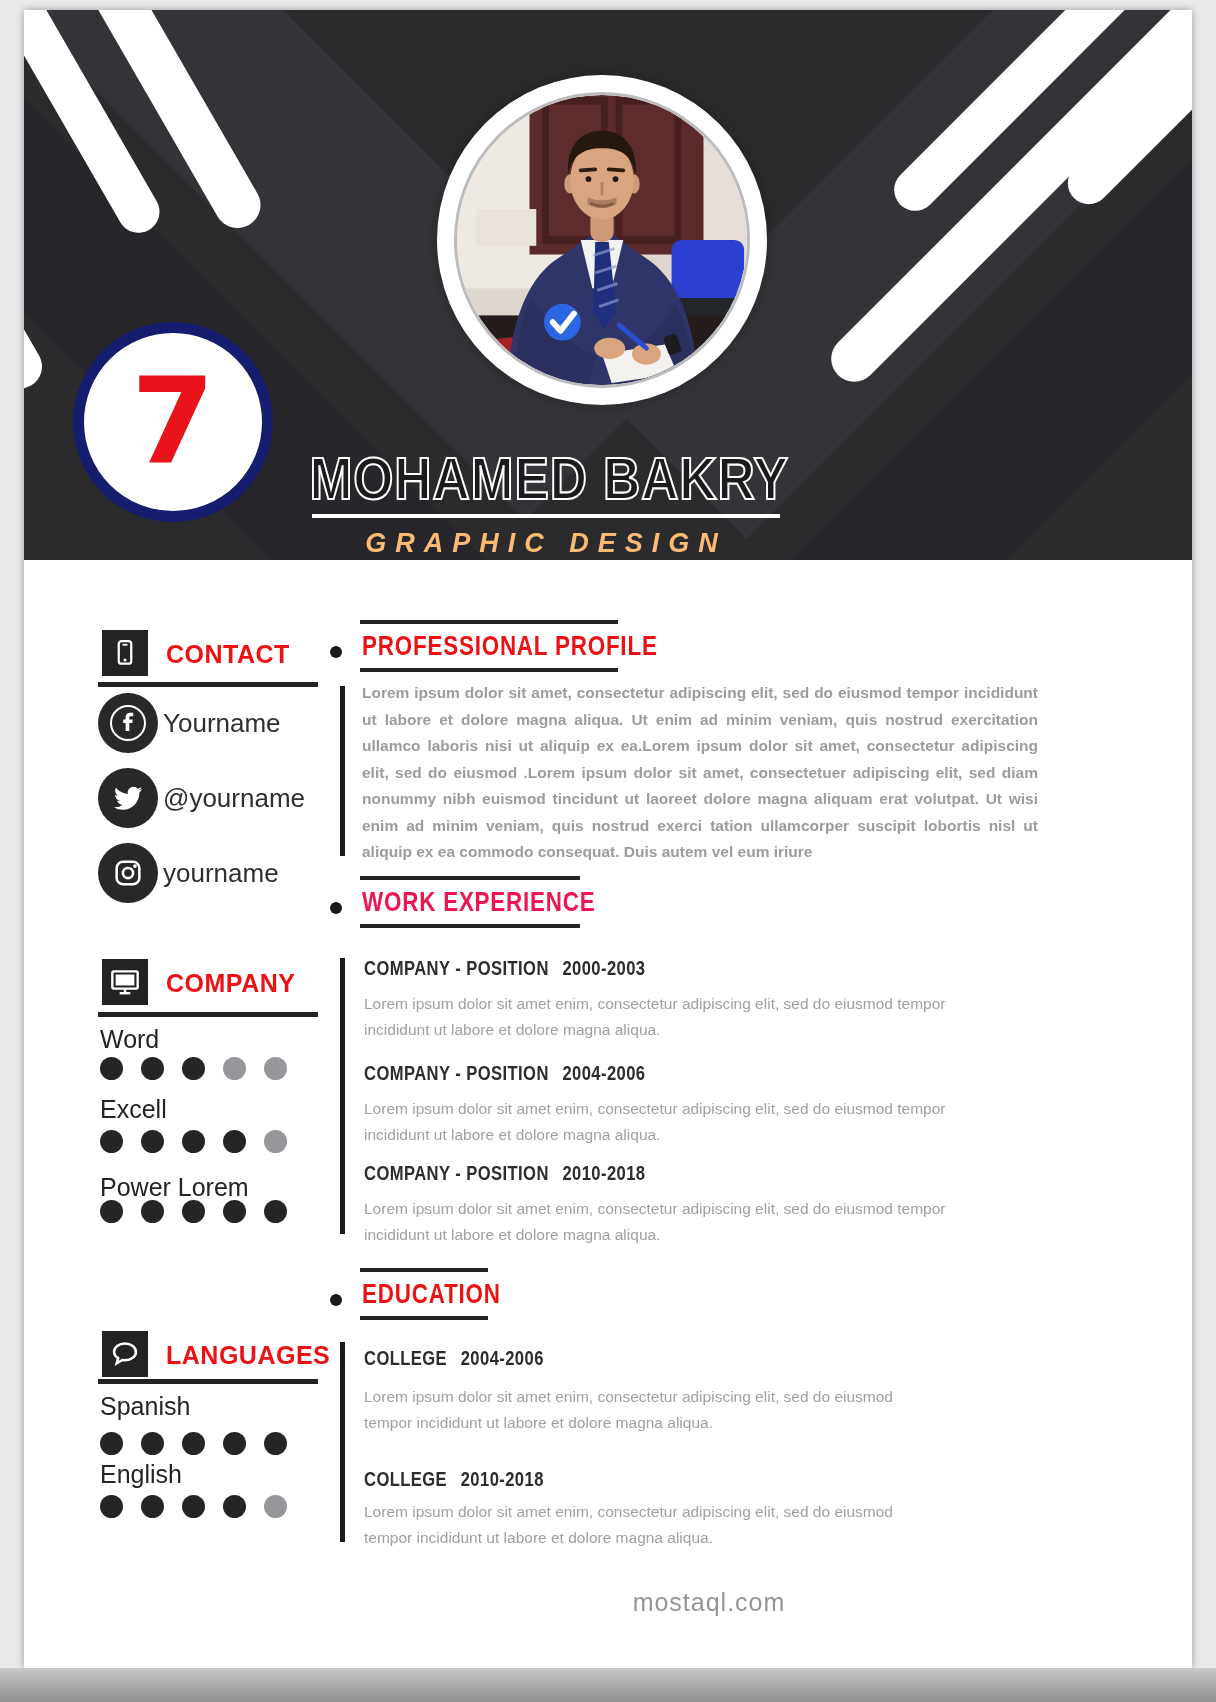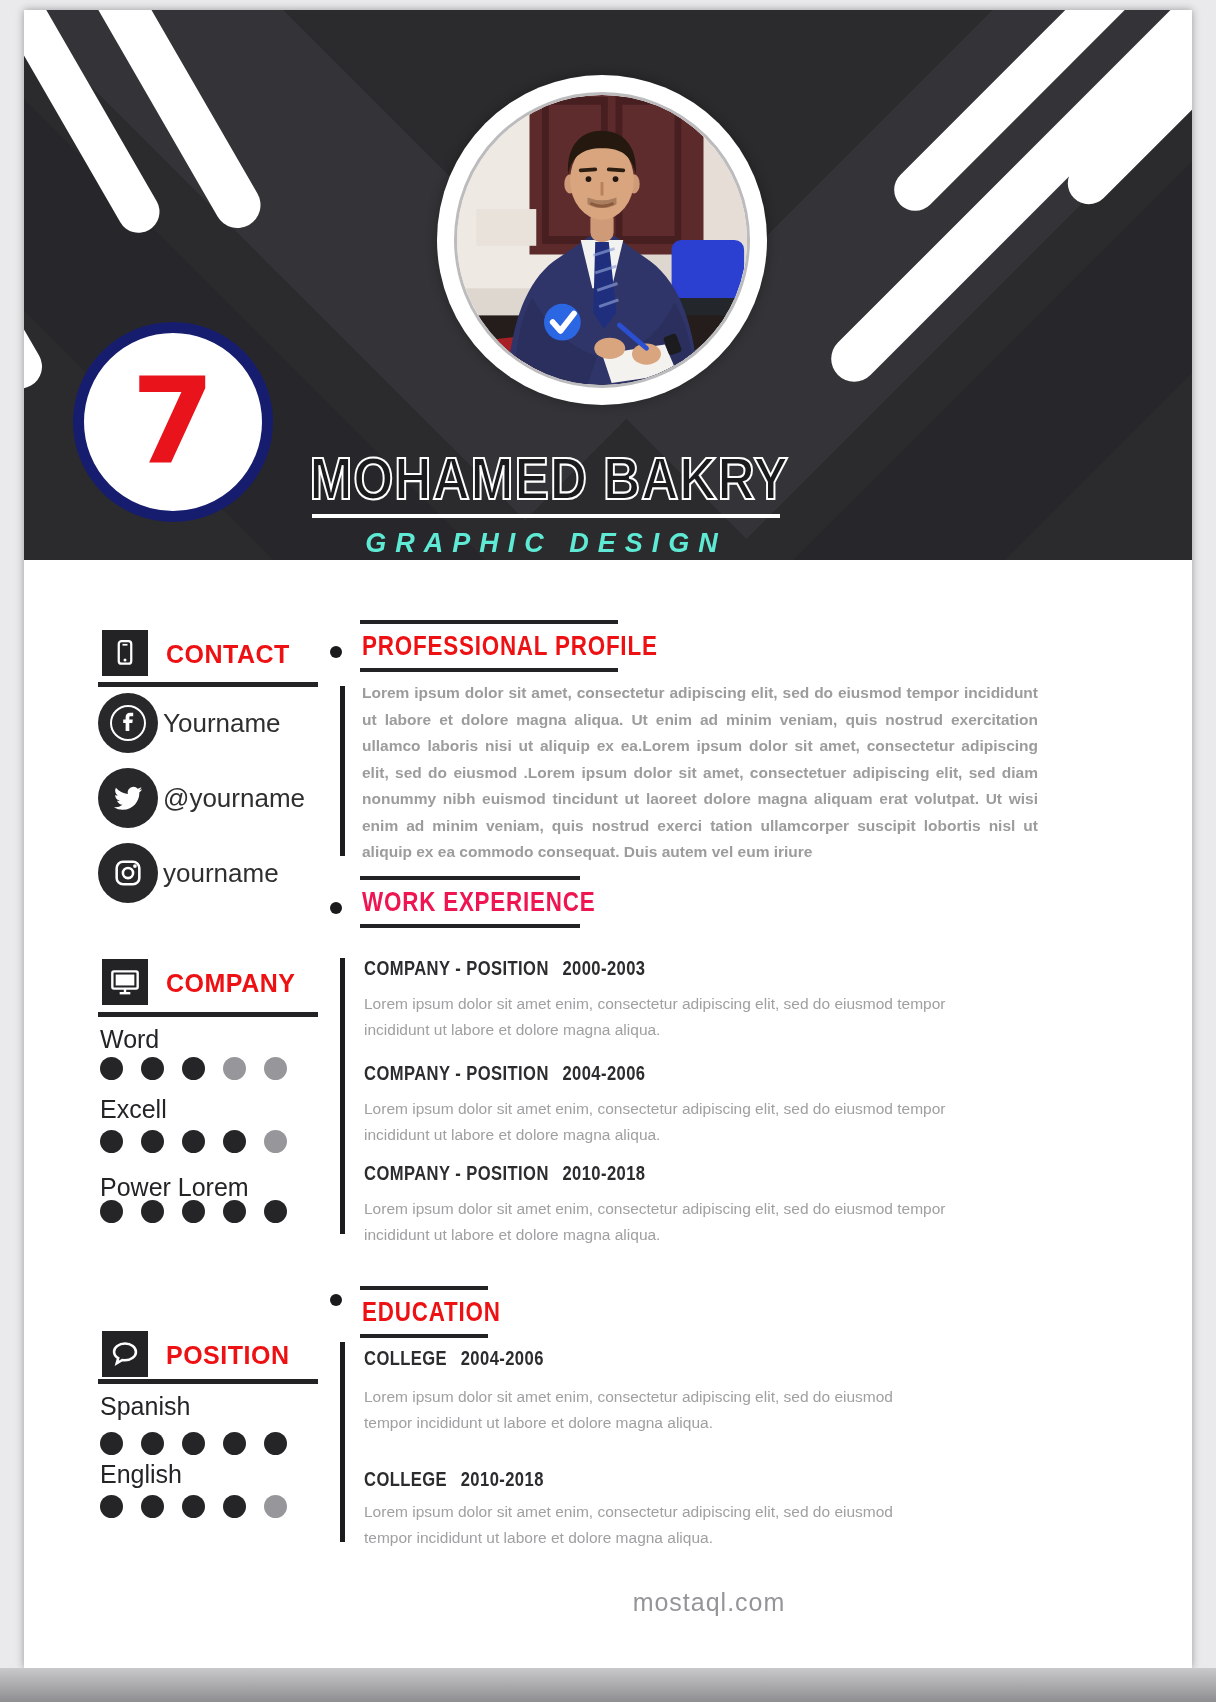--- a/index.html
+++ b/index.html
@@ -39,21 +39,21 @@
     display:flex; align-items:center; justify-content:center; }
   .badge7-num { font-size:120px; font-weight:700; color:var(--number_red);
     font-family:"DejaVu Sans", sans-serif; line-height:1; }
   .name-block { position:absolute; left:247px; top:443px; width:550px;
     text-align:center; z-index:4; }
   .name { font-size:60px; font-weight:700; color:#1b1b1d; line-height:52px;
     -webkit-text-stroke:2.2px #fff; letter-spacing:1px; white-space:nowrap;
     transform:scaleX(.86); }
   .name-rule { width:468px; height:4px; background:#fff; margin:9px auto 0; }
   .subtitle { margin-top:10px; font-size:27px; font-style:italic; font-weight:700;
-    color:#5eead4; letter-spacing:9px; white-space:nowrap; }
+    color:#fdba74; letter-spacing:9px; white-space:nowrap; }
   
   .side-head-icon { position:absolute; left:78px; width:46px; height:46px;
     background:var(--dark); display:flex; align-items:center; justify-content:center; }
   .side-head-label { position:absolute; left:142px; font-size:25px; font-weight:700;
     color:var(--accent_red); letter-spacing:.5px; line-height:32px; }
   .side-rule { position:absolute; left:74px; width:220px; height:5px; background:var(--dark); }
   .contact-row { position:absolute; left:74px; height:60px; display:flex;
     align-items:center; gap:5px; cursor:pointer; }
   .soc-circle { width:60px; height:60px; border-radius:50%; background:#28282b;
     display:flex; align-items:center; justify-content:center; flex:none; }
@@ -63,21 +63,21 @@
   .dot { width:23px; height:23px; border-radius:50%; background:var(--dot_empty); }
   .dot.filled { background:var(--dot_filled); }
   
   .sec-head { position:absolute; left:336px; border-top:4px solid var(--dark);
     border-bottom:4px solid var(--dark); padding:9px 2px; }
   .sec-title { font-size:28px; font-weight:700; white-space:nowrap; letter-spacing:1px;
     transform:scaleX(.8); transform-origin:0 50%; line-height:26px; color:var(--accent_red); }
   .profile-head { top:610px; width:258px; }
   .work-head { top:866px; width:220px; }
   .work-head .sec-title { color:var(--accent_pink); }
-  .edu-head { top:1258px; width:128px;margin-top:18px; }
+  .edu-head { top:1258px; width:128px; }
   .sec-bullet { position:absolute; left:306px; width:12px; height:12px;
     border-radius:50%; background:#1a1a1c; }
   .vbar { position:absolute; left:316px; width:5px; background:#1c1c1e; }
   .prof-bar { top:676px; height:170px; }
   .work-bar { top:948px; height:276px; }
   .edu-bar  { top:1332px; height:200px; }
   .prof-body { position:absolute; left:338px; top:670px; width:676px;
     font-size:15.5px; line-height:26.5px; color:var(--text_gray);
     text-align:justify; max-height:198px; overflow:hidden;font-weight:bold; }
   .entry-title { position:absolute; left:340px; font-size:19.5px; font-weight:700;
@@ -270,21 +270,21 @@
       <span class="dot filled"></span>
       <span class="dot filled"></span>
       <span class="dot filled"></span>
     </div>
 
   <div class="side-head-icon" style="top:1321px">
     <svg width="32" height="32" viewBox="0 0 24 24">
       <path d="M12 4.2c-4.6 0-8.2 2.7-8.2 6.1 0 2 1.2 3.7 3.1 4.8L5.8 19l4.2-2.5c.6.1 1.3.2 2 .2 4.6 0 8.2-2.8 8.2-6.2S16.6 4.2 12 4.2z" fill="none" stroke="#fff" stroke-width="1.9"></path>
     </svg>
   </div>
-  <div class="side-head-label" style="top:1329px">POSITION</div>
+  <div class="side-head-label" style="top:1329px">LANGUAGES</div>
   <div class="side-rule" style="top:1369px"></div>
 
   <div class="skill-label" style="top:1382px">Spanish</div>
   <div class="dots" style="top:1422px">
       <span class="dot filled"></span>
       <span class="dot filled"></span>
       <span class="dot filled"></span>
       <span class="dot filled"></span>
       <span class="dot filled"></span>
     </div>

